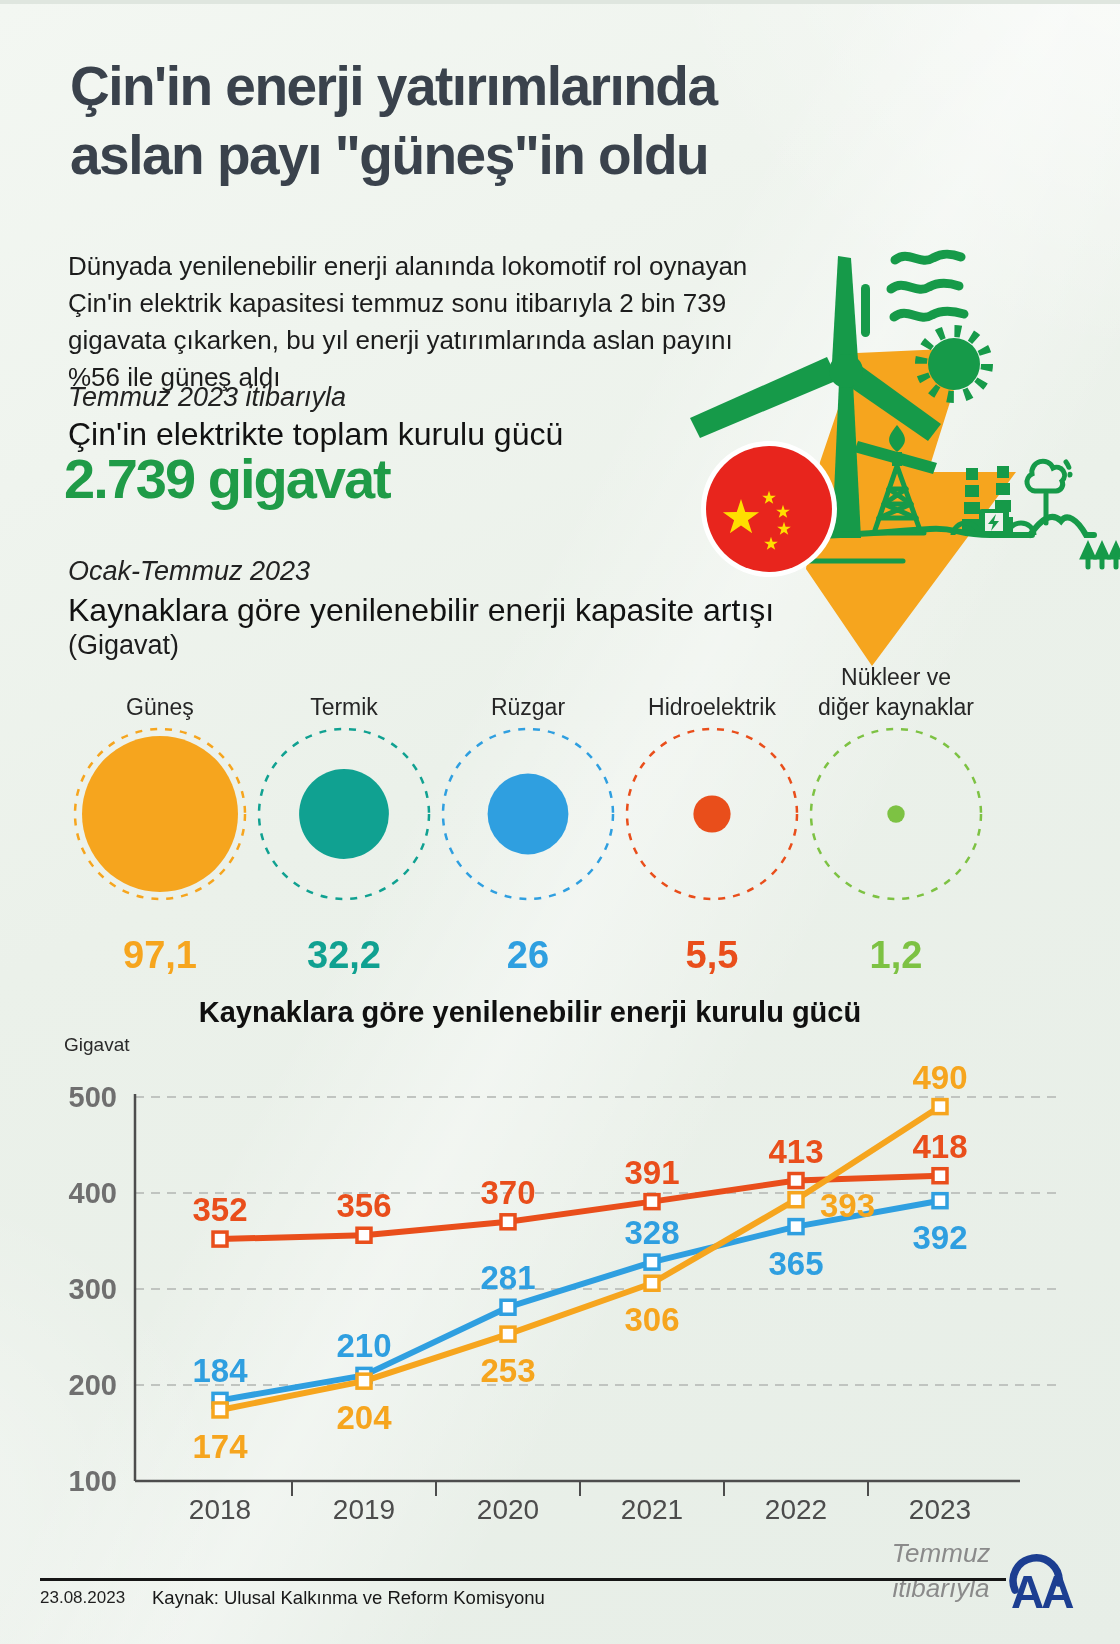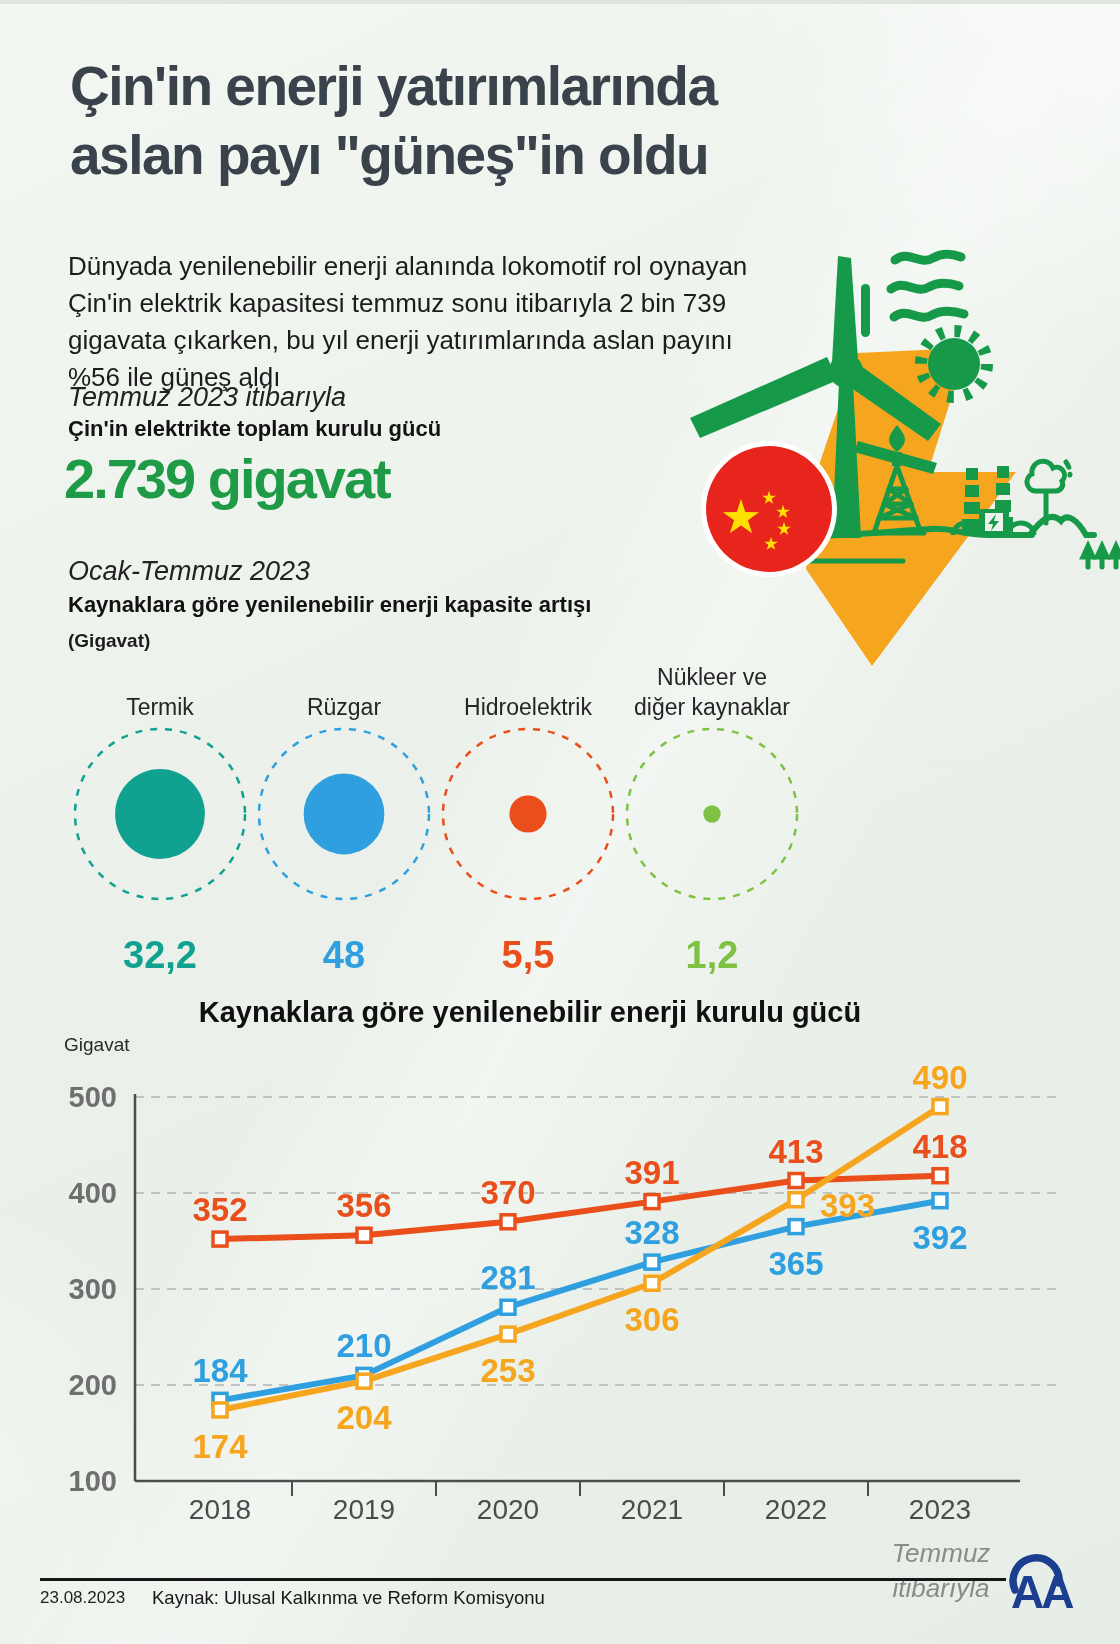--- a/index.html
+++ b/index.html
@@ -16,25 +16,25 @@
   .abs{position:absolute;}
   h1.title{
     left:70px;top:48px;margin:0;width:960px;
     font-size:55px;line-height:1.25;font-weight:bold;color:#3a424c;
     letter-spacing:-1.5px;white-space:pre-line;
   }
   .intro{left:68px;top:218px;width:690px;font-size:26px;line-height:1.42;color:#1c1c1c;white-space:pre-line;}
   .kicker{font-style:italic;font-size:27px;color:#222;}
   .k1{left:68px;top:378px;}
   .k2{left:68px;top:552px;}
-  .subhead{font-weight:bold;font-size:22px;color:#121212;}
+  .subhead{font-weight:normal;font-size:32px;color:#121212;}
   .sh1{left:68px;top:412px;}
   .sh2{left:68px;top:588px;}
   .bignum{left:64px;top:442px;font-size:56px;font-weight:bold;color:#1f9b47;letter-spacing:-2px;}
-  .unit{left:68px;top:626px;font-size:19px;color:#1c1c1c;font-weight:bold;}
+  .unit{left:68px;top:626px;font-size:27px;color:#1c1c1c;}
 
   .illus{left:600px;top:228px;}
 
   .bubble-row{left:68px;top:646px;width:920px;display:flex;}
   .bubble-col{width:184px;text-align:center;}
   .b-label{height:72px;display:flex;align-items:flex-end;justify-content:center;
     font-size:23px;line-height:1.28;color:#262626;white-space:pre-line;}
   .b-svg{display:block;margin:2px auto 0;}
   .b-value{margin-top:30px;font-size:38px;font-weight:bold;}
 
@@ -153,37 +153,45 @@
       <circle cx="769" cy="505" r="63" fill="#e8251d"></circle>
       <use href="#star5" transform="translate(741,514) scale(1.9)"></use>
       <use href="#star5" transform="translate(769,494) scale(0.72)"></use>
       <use href="#star5" transform="translate(783,508) scale(0.72)"></use>
       <use href="#star5" transform="translate(784,525) scale(0.72)"></use>
       <use href="#star5" transform="translate(771,540) scale(0.72)"></use>
     </g>
   </svg>
 
   <div class="abs bubble-row">
+    <div class="bubble-col">
+      <div class="b-label">Güneş</div>
+      <svg class="b-svg" width="180" height="180">
+        <circle class="dash" cx="90" cy="90" r="85" fill="none" stroke-width="2.5" stroke-dasharray="7 8" stroke="#f6a51e"></circle>
+        <circle class="dot" cx="90" cy="90" r="78.0" fill="#f6a51e"></circle>
+      </svg>
+      <div class="b-value" style="color: rgb(246, 165, 30);">97,1</div>
+    </div>
 
     <div class="bubble-col">
       <div class="b-label">Termik</div>
       <svg class="b-svg" width="180" height="180">
         <circle class="dash" cx="90" cy="90" r="85" fill="none" stroke-width="2.5" stroke-dasharray="7 8" stroke="#10a191"></circle>
         <circle class="dot" cx="90" cy="90" r="44.9" fill="#10a191"></circle>
       </svg>
       <div class="b-value" style="color: rgb(16, 161, 145);">32,2</div>
     </div>
 
     <div class="bubble-col">
       <div class="b-label">Rüzgar</div>
       <svg class="b-svg" width="180" height="180">
         <circle class="dash" cx="90" cy="90" r="85" fill="none" stroke-width="2.5" stroke-dasharray="7 8" stroke="#2f9fe0"></circle>
         <circle class="dot" cx="90" cy="90" r="40.4" fill="#2f9fe0"></circle>
       </svg>
-      <div class="b-value" style="color: rgb(47, 159, 224);">48</div>
+      <div class="b-value" style="color: rgb(47, 159, 224);">26</div>
     </div>
 
     <div class="bubble-col">
       <div class="b-label">Hidroelektrik</div>
       <svg class="b-svg" width="180" height="180">
         <circle class="dash" cx="90" cy="90" r="85" fill="none" stroke-width="2.5" stroke-dasharray="7 8" stroke="#e94e1b"></circle>
         <circle class="dot" cx="90" cy="90" r="18.6" fill="#e94e1b"></circle>
       </svg>
       <div class="b-value" style="color: rgb(233, 78, 27);">5,5</div>
     </div>

